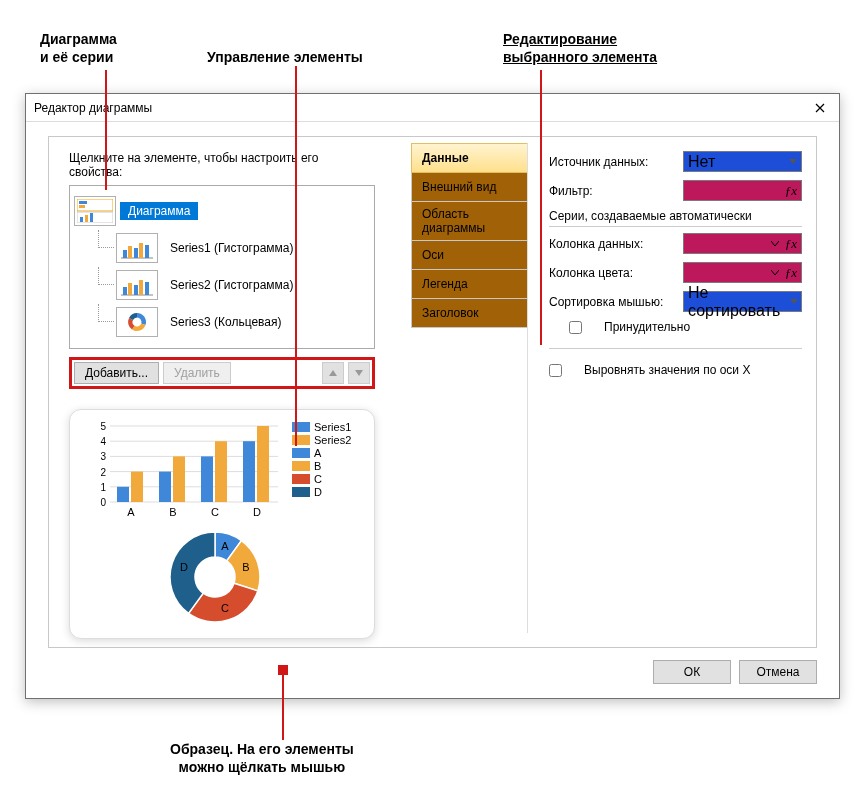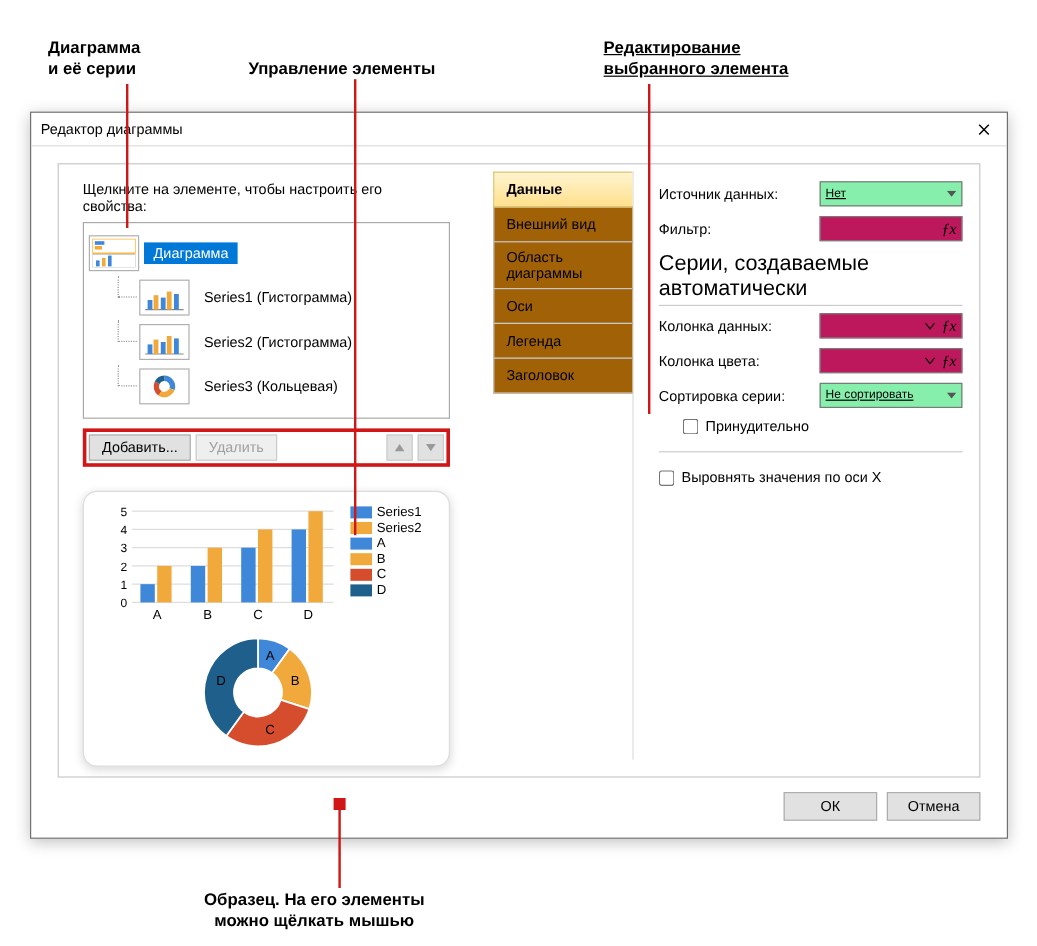--- a/index.html
+++ b/index.html
@@ -198,61 +198,60 @@
     gap: 4px;
   }
   .form-label {
     width: 130px;
     font-size: 12px;
   }
   .form-select {
     flex: 1;
     height: 21px;
     border: 1px solid #7a7a7a;
-    background: #86efac;
+    background: #1d4ed8;
     padding: 0 4px;
-    font-size: 10px;
+    font-size: 16px;
     display: flex;
     align-items: center;
     justify-content: space-between;
-    text-decoration: underline;
   }
   .form-input {
     flex: 1;
     height: 21px;
     border: 1px solid #7a7a7a;
     background: #be185d;
     display: flex;
     align-items: center;
     justify-content: flex-end;
     padding-right: 4px;
   }
   .fx { font-style: italic; font-family: serif; font-size: 13px; }
   .group-header {
-    font-size: 18px;
+    font-size: 12px;
     margin: 8px 0 10px;
     position: relative;
   }
   .group-header::after {
     content: "";
     position: absolute;
     left: 0; right: 0;
     bottom: -4px;
     border-top: 1px solid #ccc;
   }
   .group-title {
     background: #fff;
     padding-right: 6px;
     position: relative;
     z-index: 1;
   }
   .checkbox-row {
     display: flex;
     align-items: center;
-    gap: 6px;
+    gap: 22px;
     font-size: 12px;
     margin: 6px 0;
   }
   .checkbox-row input { margin: 0; }
   .dialog-buttons {
     position: absolute;
     right: 22px;
     bottom: 14px;
     display: flex;
     gap: 8px;
@@ -503,21 +502,21 @@
       <div class="form-row">
         <div class="form-label">Колонка цвета:</div>
         <div class="form-input" style="justify-content:flex-end; gap:6px;">
           <svg width="8" height="6">
               <path d="M0 0 L4 5 L8 0" stroke="#000" fill="none"></path>
             </svg>
           <span class="fx">ƒx</span>
         </div>
       </div>
       <div class="form-row">
-        <div class="form-label">Сортировка серии:</div>
+        <div class="form-label">Сортировка мышью:</div>
         <div class="form-select">
           <span>Не сортировать</span>
           <svg width="8" height="6">
               <path d="M0 0 L8 0 L4 5 Z" fill="#555"></path>
             </svg>
         </div>
       </div>
       <div class="checkbox-row" style="margin-left:20px;">
         <input type="checkbox" style="">
         <span>Принудительно</span>

